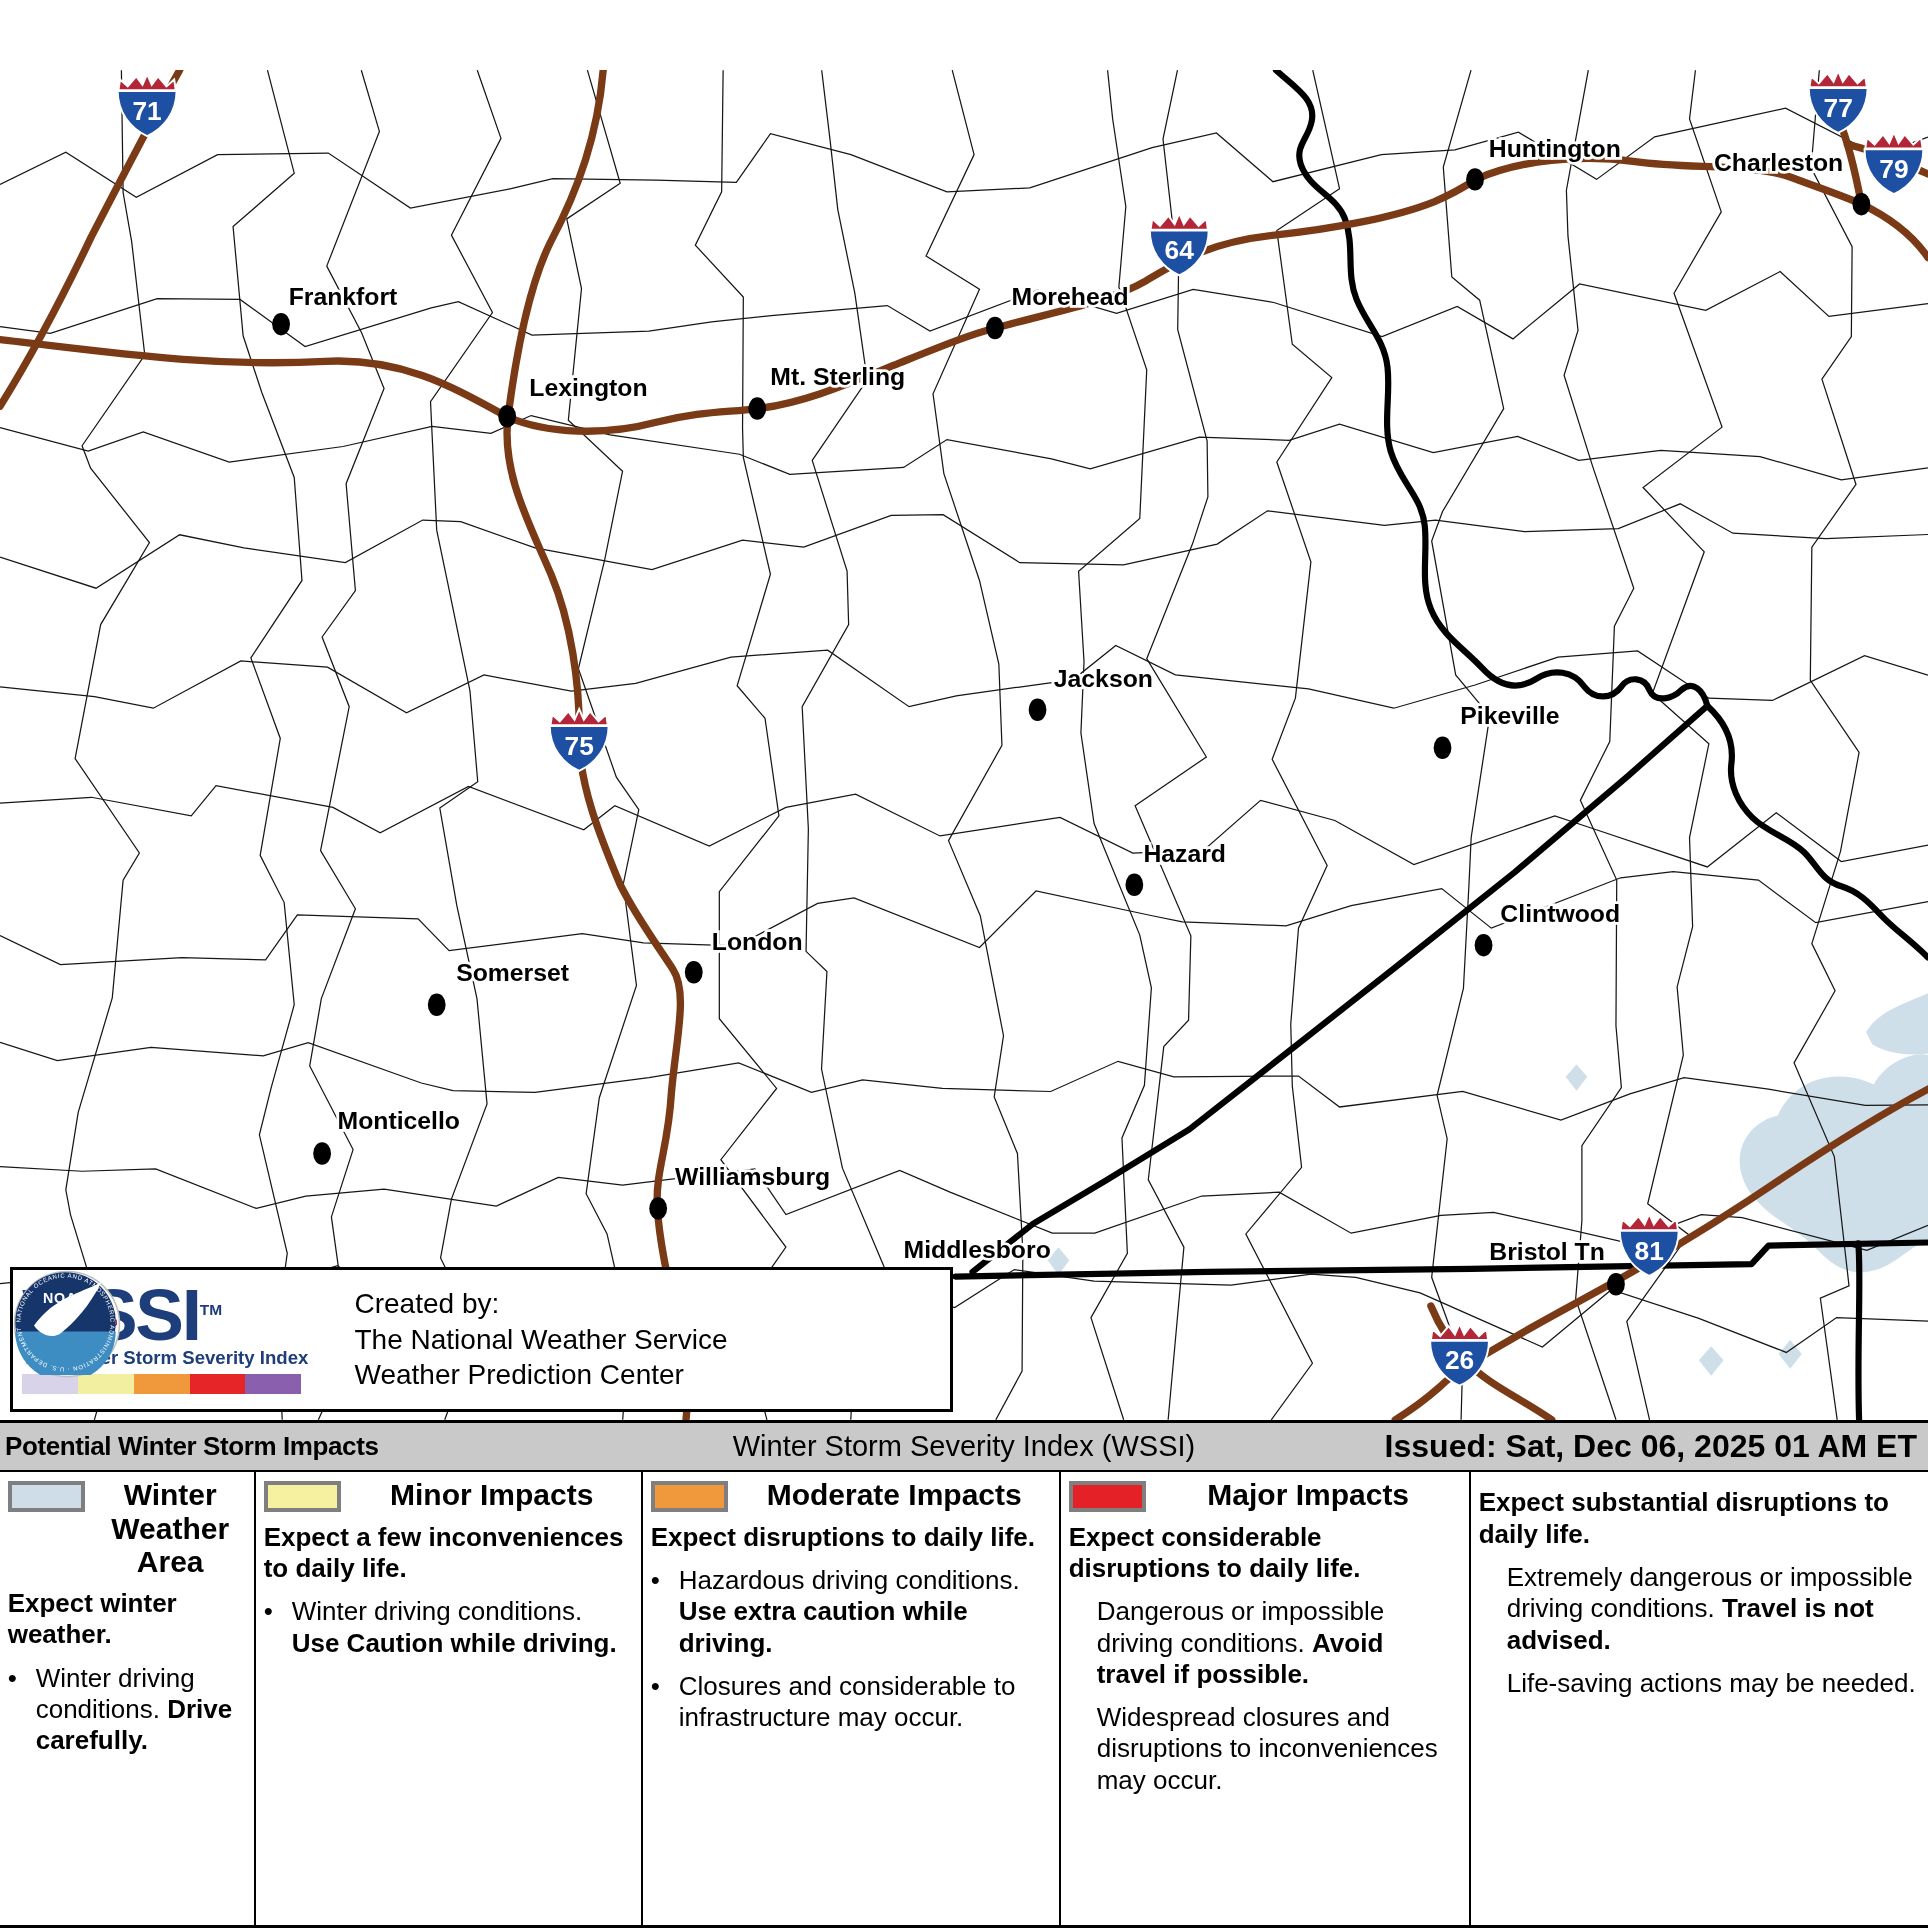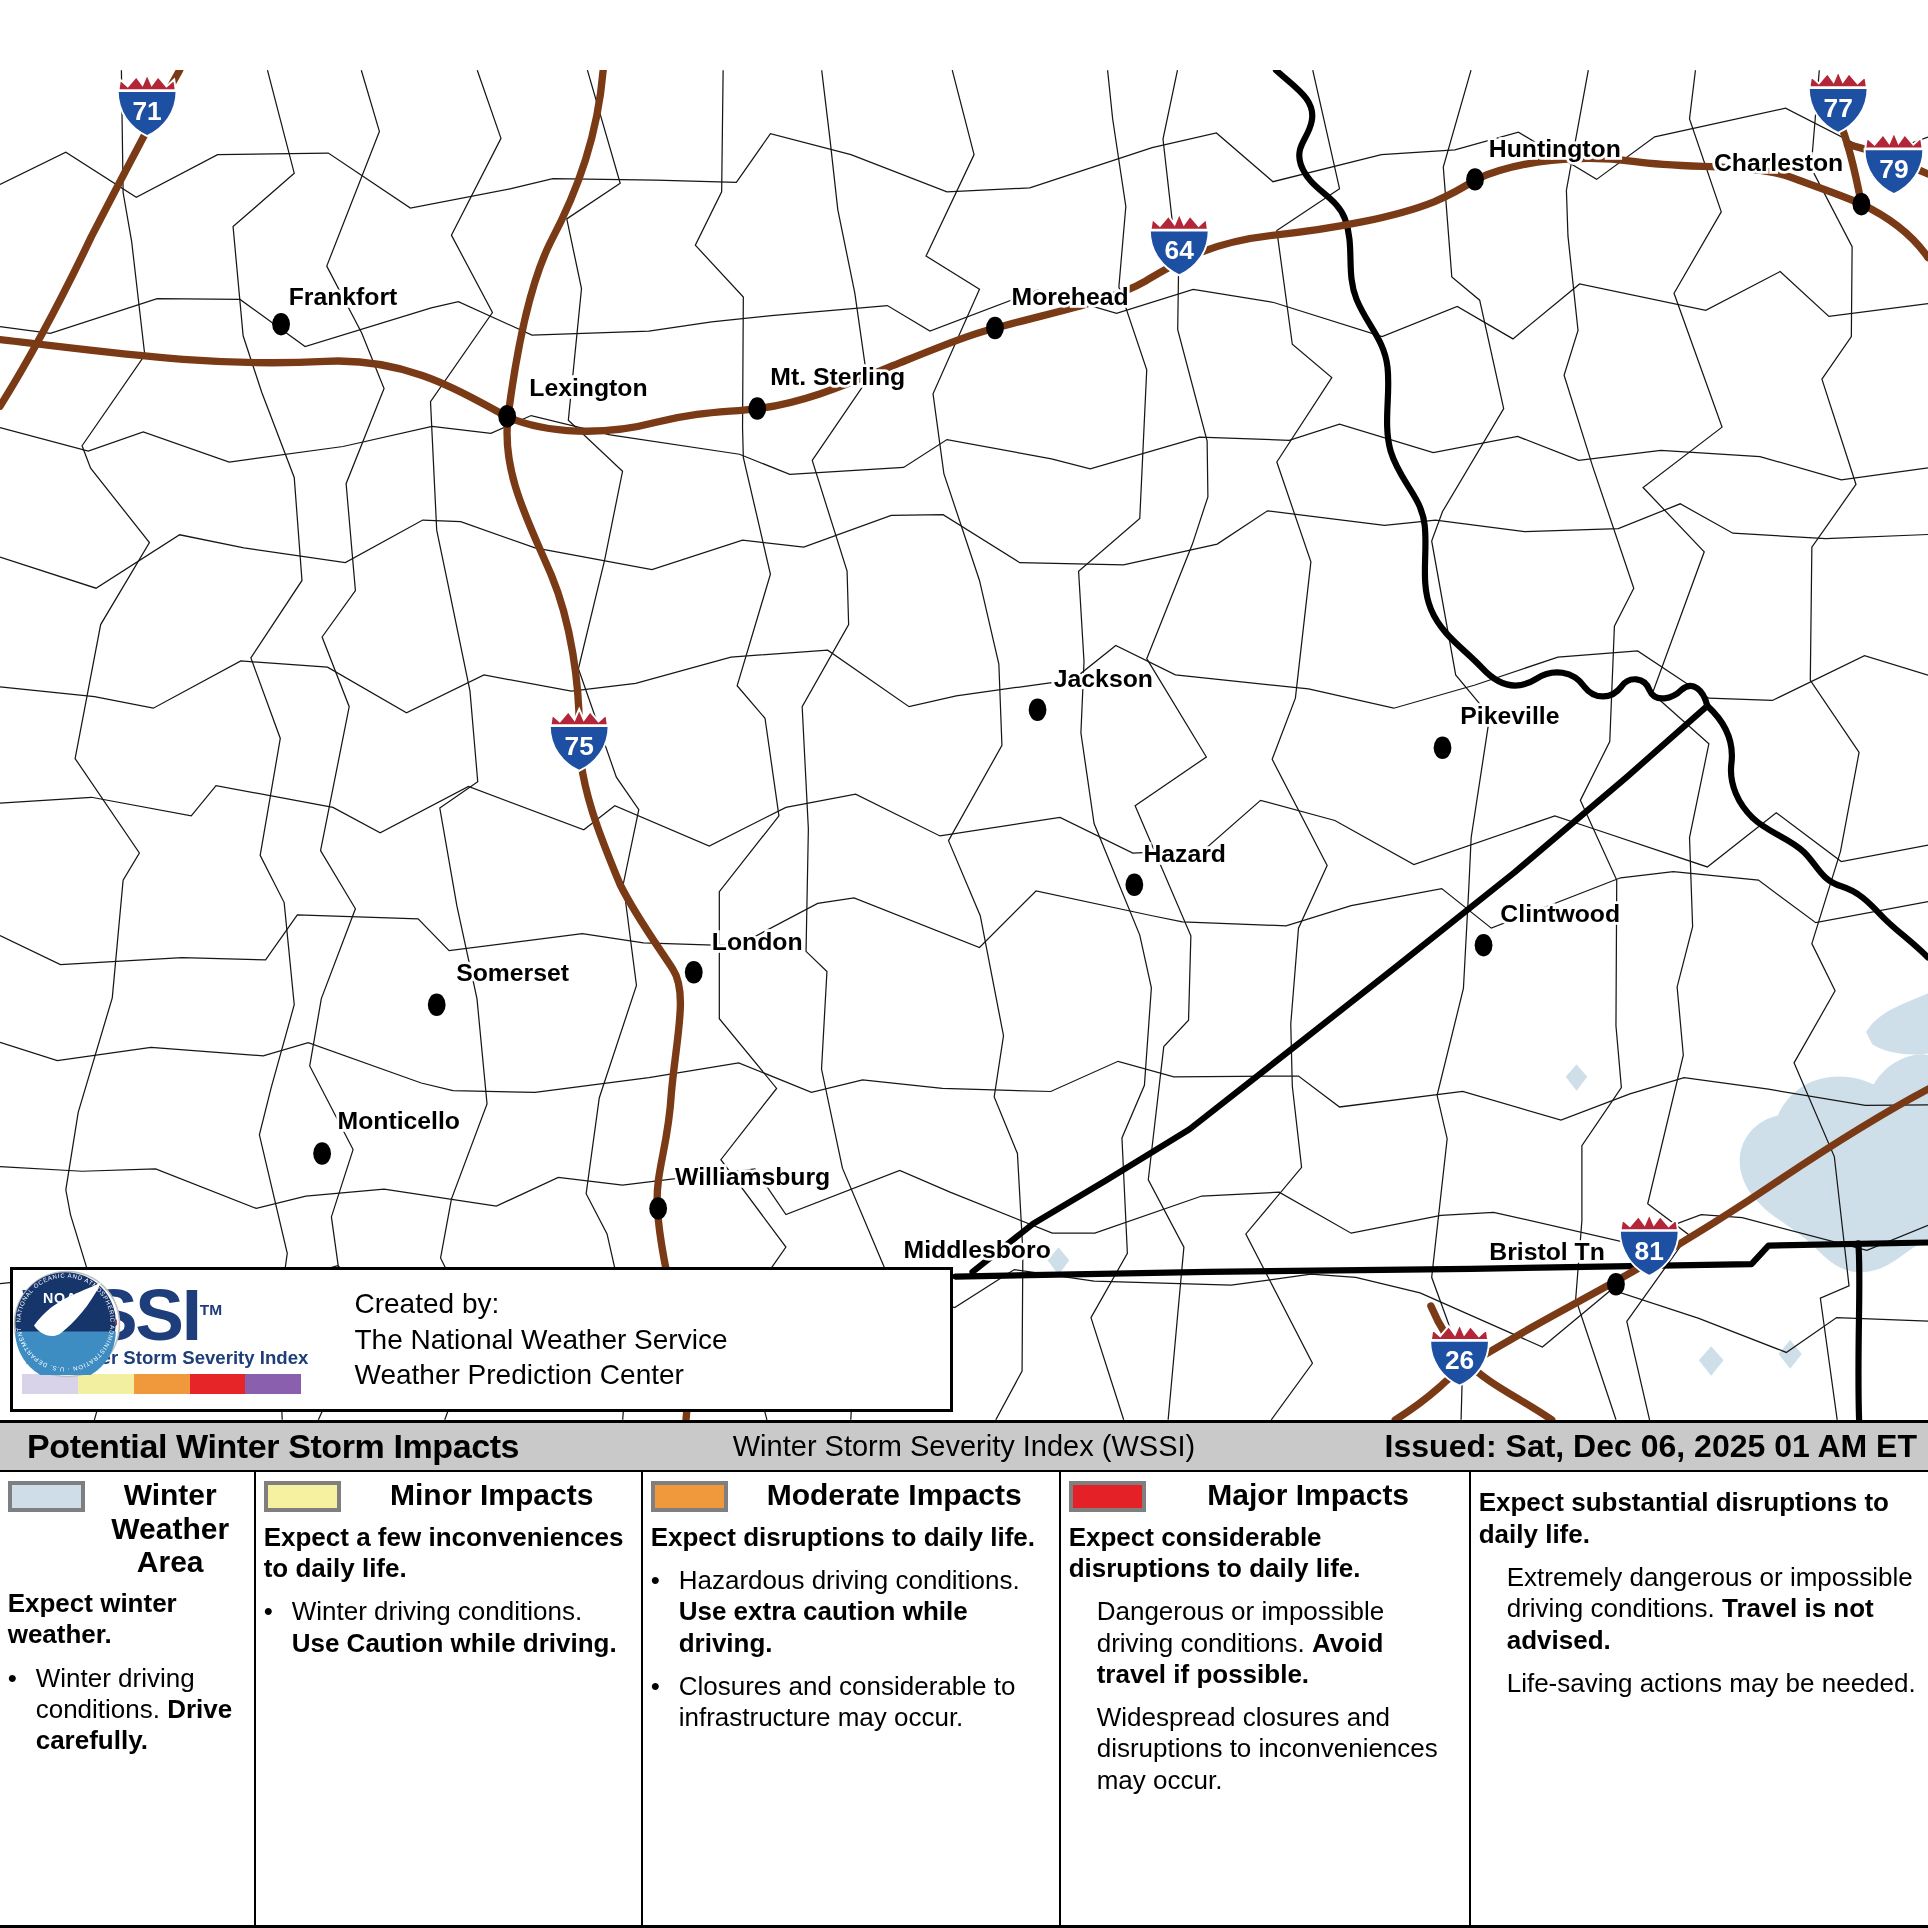--- a/index.html
+++ b/index.html
@@ -31,21 +31,21 @@
   .wssiword{font-size:73px;font-weight:bold;color:#1e3d7b;line-height:.82;letter-spacing:-2.3px;}
   .wssiword sup{font-size:15.5px;letter-spacing:0;}
   .tagline{font-size:18.6px;font-weight:bold;color:#1e3d7b;margin-top:2.3px;}
   .cbar{display:flex;margin-top:5.4px;width:279px;height:20px;}
   .cbar span{flex:1;}
   .logocircle{flex:0 0 auto;}
   .createdby{font-size:28px;line-height:1.27;color:#000;padding-left:6.2px;}
   
   .graybar{position:absolute;left:0;top:1420px;width:1928px;height:53px;background:#c9c9c9;
       border-top:3.1px solid #000;border-bottom:3.1px solid #000;display:flex;align-items:center;}
-  .graybar .l{font-weight:bold;font-size:34px;padding-left:27px;letter-spacing:-0.4px;}
+  .graybar .l{font-weight:bold;font-size:26px;padding-left:5px;letter-spacing:-0.4px;}
   .graybar .c{position:absolute;left:50%;transform:translateX(-50%);font-size:29px;}
   .graybar .r{margin-left:auto;font-weight:bold;font-size:32px;padding-right:11px;}
   
   .legend{position:absolute;left:0;top:1472px;width:1928px;height:456px;background:#fff;
       display:grid;grid-template-columns:256px 387px 418px 410px 457px;border-bottom:3.9px solid #000;}
   .lcol{border-right:2.3px solid #000;padding:6.2px 9.3px 4.6px 7.7px;font-size:26px;line-height:1.2;overflow:hidden;}
   .lcol:last-child{border-right:none;}
   .lhead{display:flex;align-items:flex-start;gap:11px;}
   .swatch{width:77px;height:31px;border:4.6px solid #7f7f7f;flex:0 0 auto;margin-top:3.1px;}
   .ltitle{flex:1;text-align:center;font-weight:bold;font-size:30px;line-height:1.12;}

